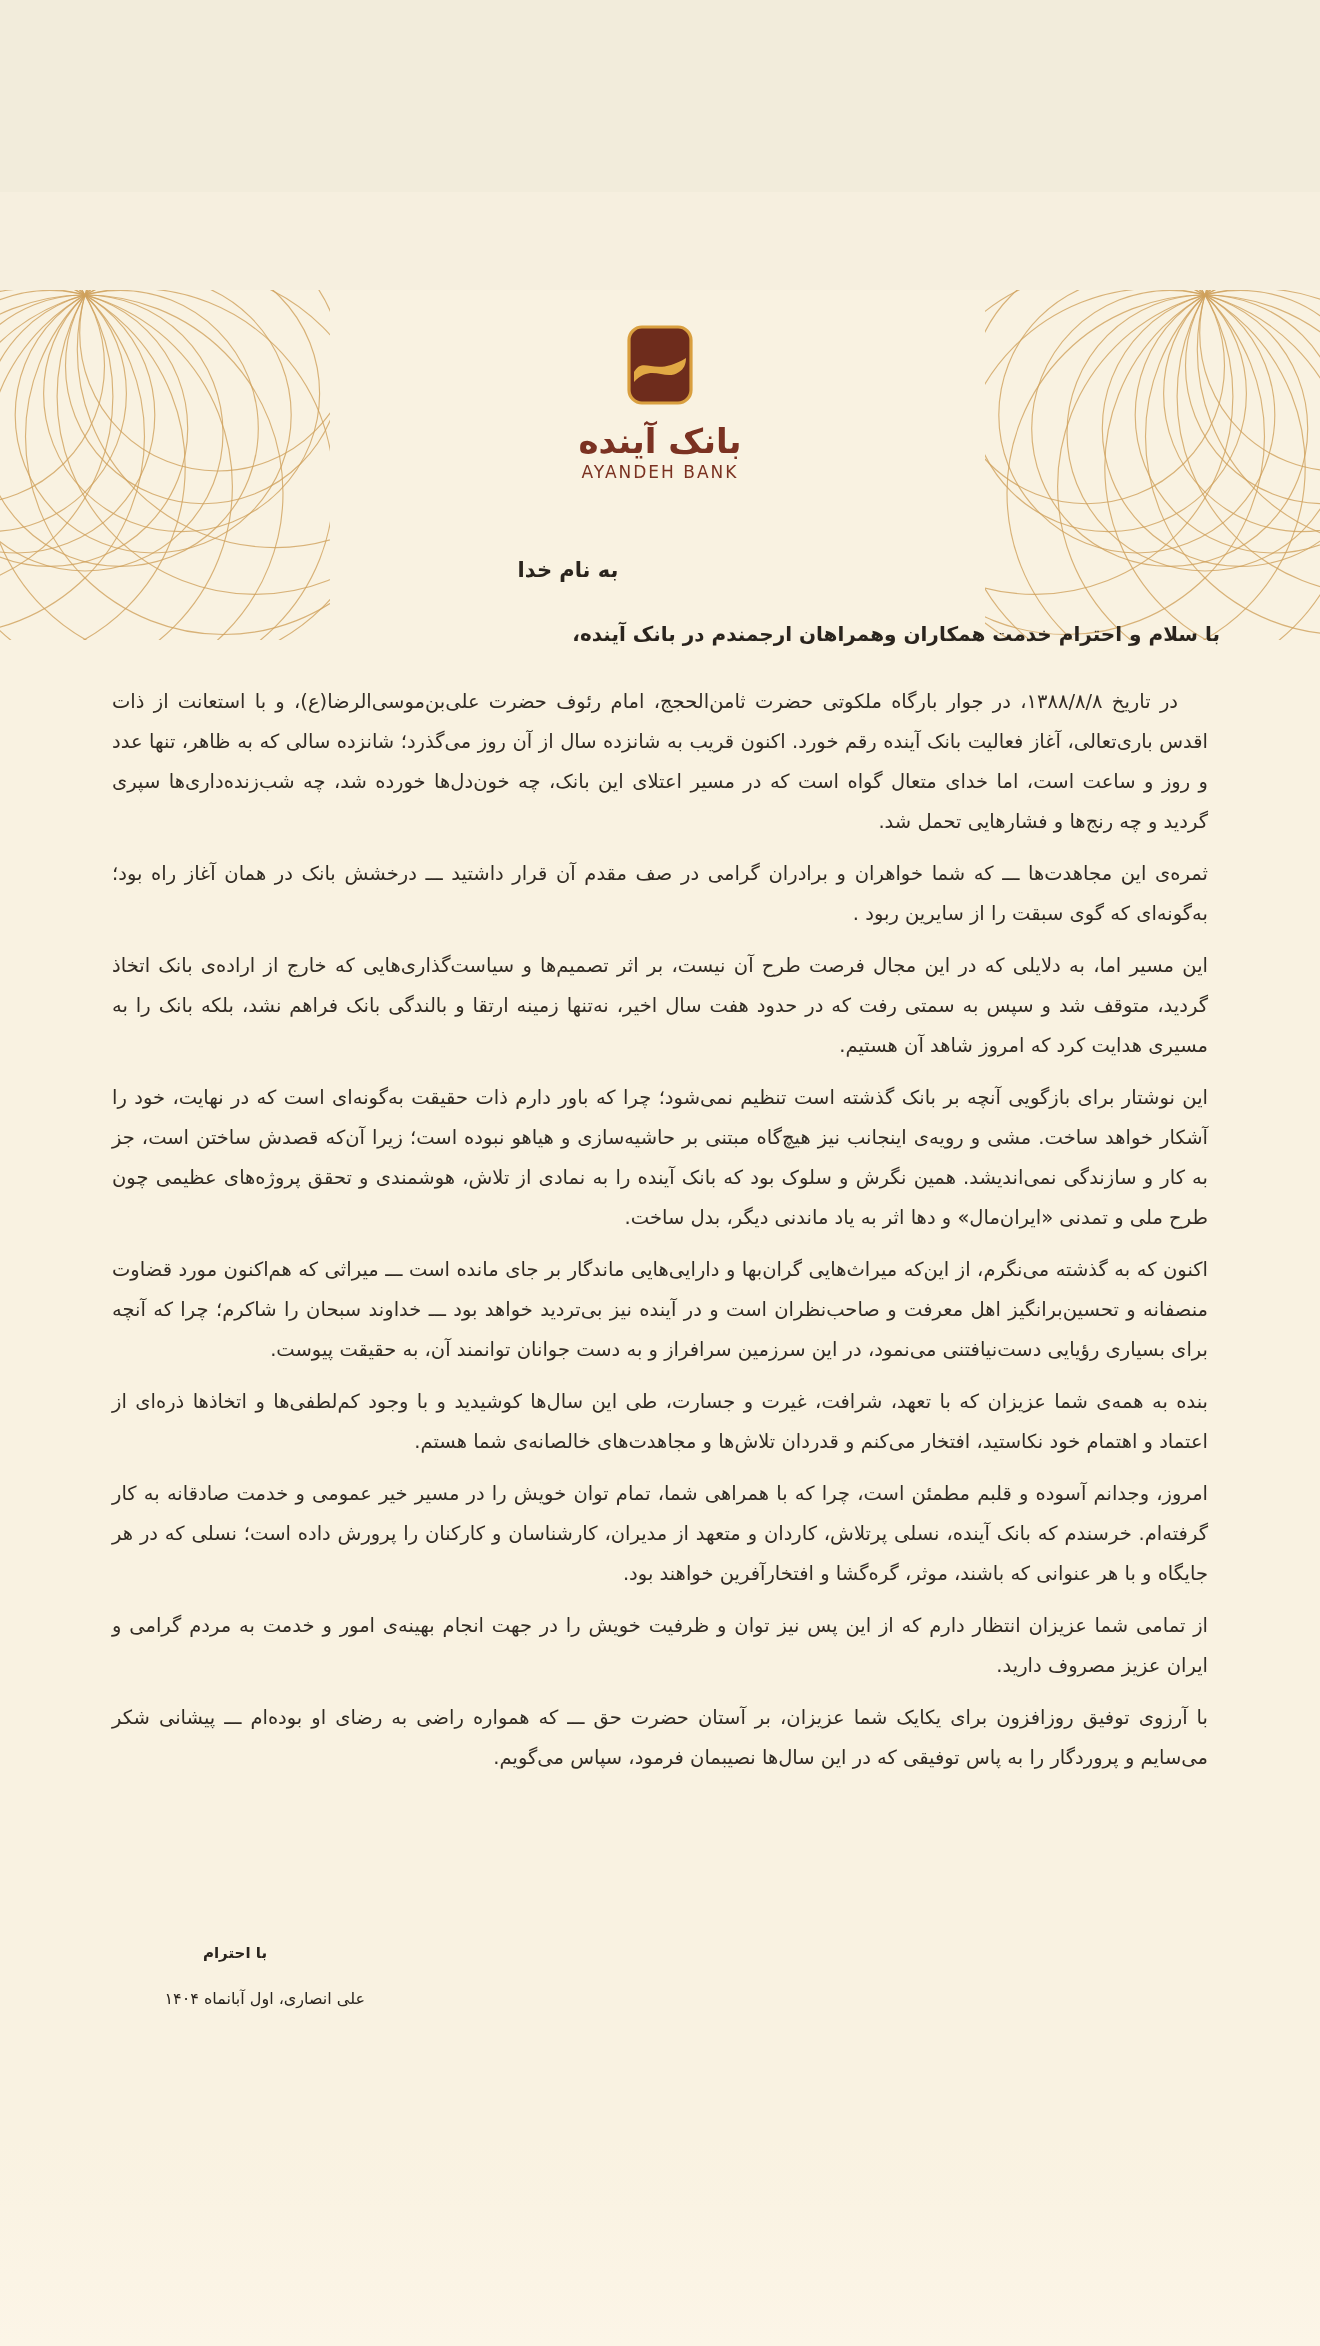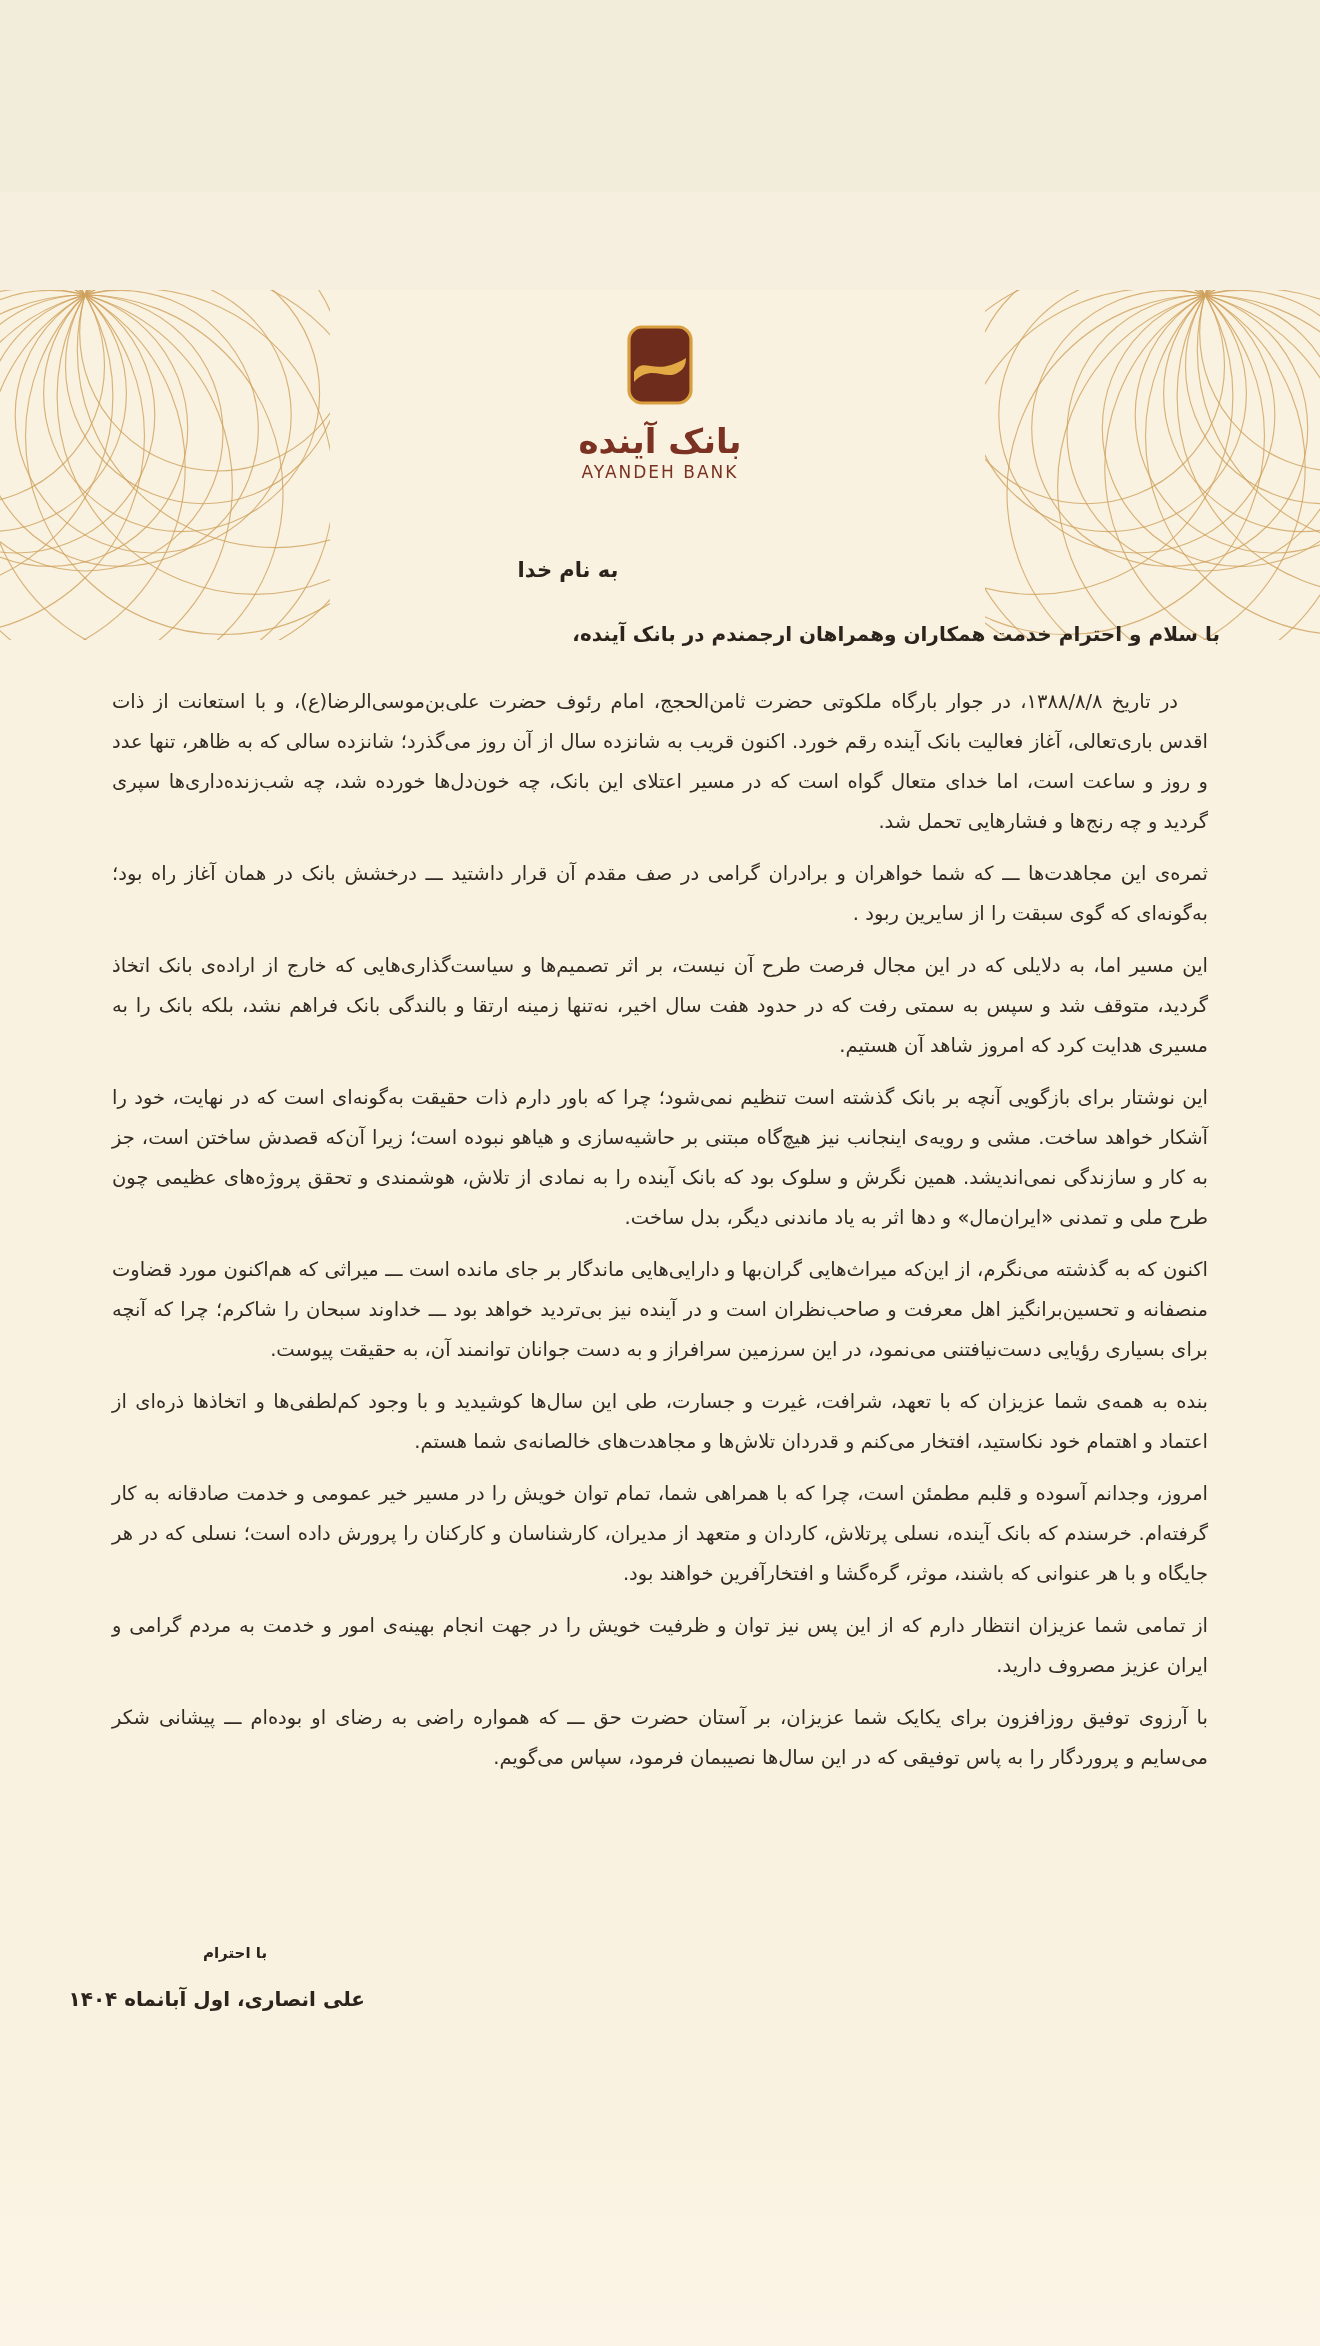--- a/index.html
+++ b/index.html
@@ -26,21 +26,21 @@
 
   .letter-body{position:absolute;right:100px;top:622px;width:1120px;direction:rtl;}
   .salutation{font-size:20px;font-weight:700;color:#2a241d;text-align:right;margin:0 0 36px 0;}
   .paras p{margin:12px;font-size:19.5px;line-height:40px;color:#332c24;
     text-align:justify;text-justify:inter-word;}
   .paras p:first-child{text-indent:30px;}
 
   .signature{position:absolute;left:105px;top:1930px;width:260px;direction:rtl;
     text-align:center;color:#2a241d;}
   .signature .closing{font-size:15px;font-weight:700;line-height:46px;margin:0;}
-  .signature .signer{font-size:20px;font-weight:700;line-height:46px;margin:0;white-space:nowrap;text-align:right;}
+  .signature .signer{font-size:16px;font-weight:400;line-height:46px;margin:0;white-space:nowrap;text-align:right;}
 </style>
 </head>
 <body>
 
 <div class="band-top"></div>
 <div class="band-mid"></div>
 <div class="band-bottom"></div>
 
 <svg class="corner-pattern left" id="pat-left" width="330" height="350" viewBox="0 0 330 350">
     <circle cx="217.7" cy="43.0" r="138" fill="none" stroke="#cfa15c" stroke-width="1.15" opacity="0.8"></circle>

